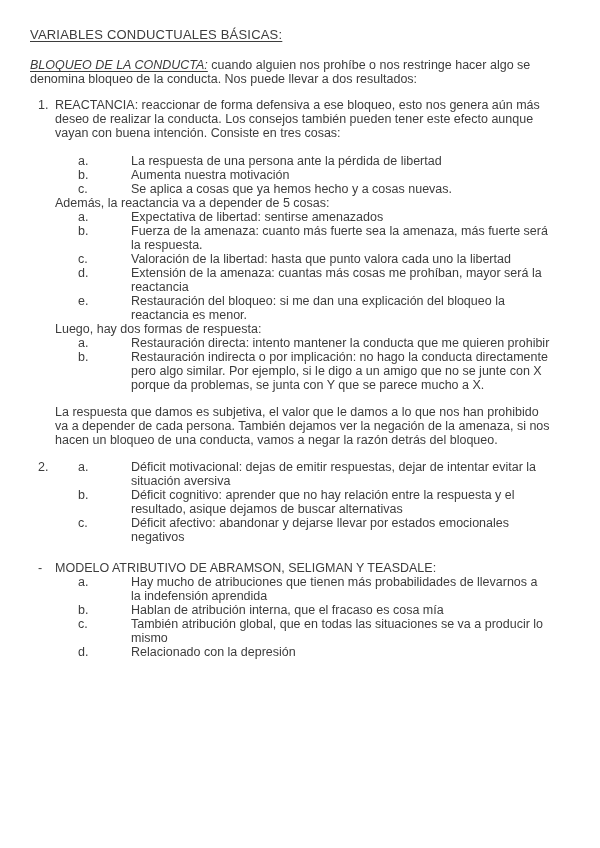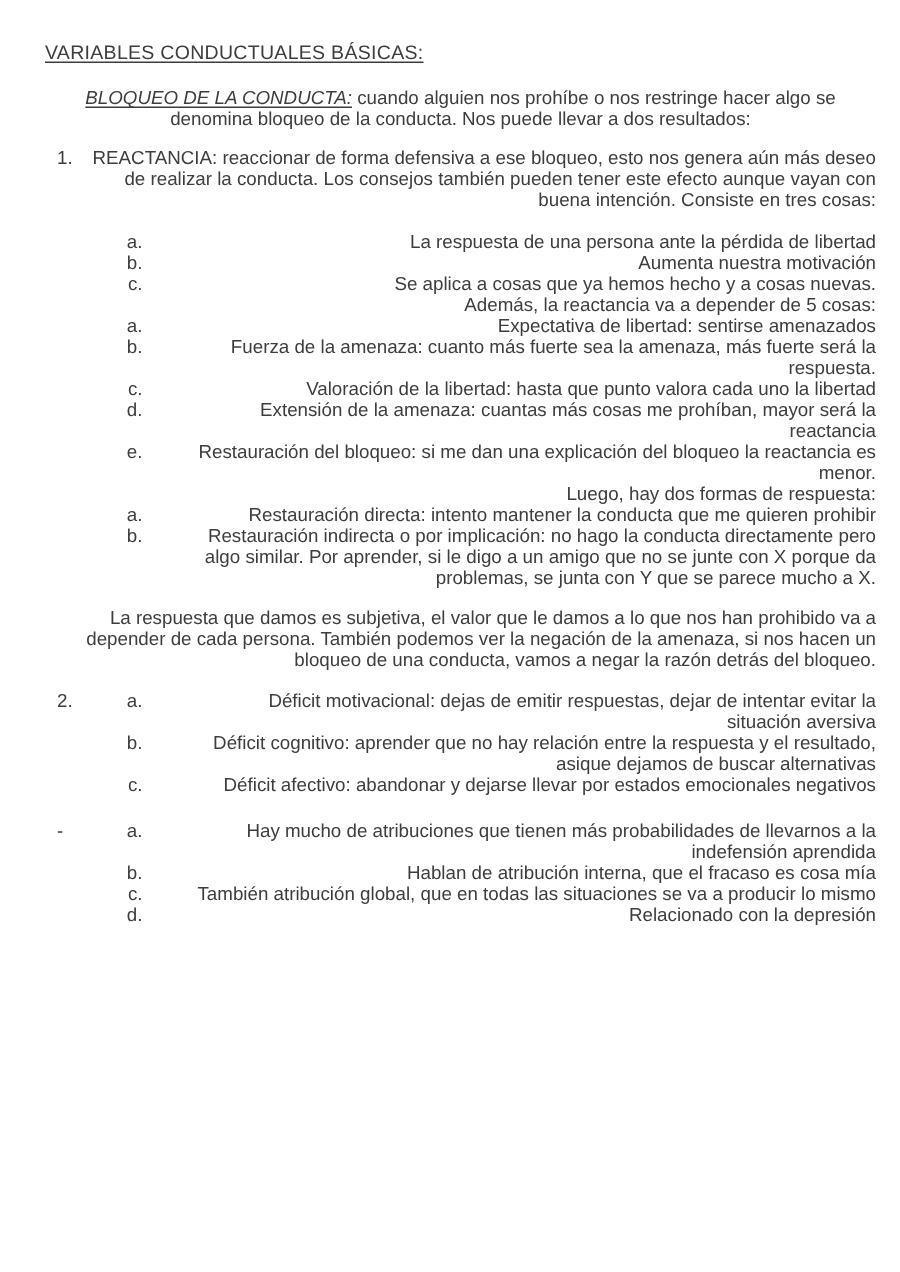--- a/index.html
+++ b/index.html
@@ -3,32 +3,32 @@
 <meta charset="utf-8">
 <style>
   * { margin:0; padding:0; box-sizing:border-box; }
   html, body { background:#ffffff; }
   body {
     width:600px; height:848px; overflow:hidden;
     font-family:"Liberation Sans","DejaVu Sans",sans-serif;
     font-size:12.5px; line-height:14px; color:#3d3d3d;
     -webkit-font-smoothing:antialiased;
   }
-  .doc { padding:28px 16px 0 30px; }
+  .doc { padding:28px 50px 0 30px; }
   .title {
     font-size:13px; font-weight:400; letter-spacing:.2px;
     text-decoration:underline; text-underline-offset:2px;
   }
-  .intro { margin-top:16px;text-align:center; }
+  .intro { margin-top:16px; }
   .blockhead { font-style:italic; text-decoration:underline; text-underline-offset:2px; }
   .block { display:flex; margin-top:12px; }
   .block.gap-sm { margin-top:13px; }
   .block.gap-md { margin-top:17px; }
   .block > .marker { flex:none; width:17px; margin-left:8px; }
-  .block > .body { flex:1; min-width:0;text-align:right; }
+  .block > .body { flex:1; min-width:0; }
   .sub { margin-top:0; }
   .sub.after-blank { margin-top:14px; }
   .srow { display:flex; margin-left:23px; }
   .srow .smarker { flex:none; width:17px; }
   .srow .stext { flex:1; min-width:0;margin-left:36px; }
   .para { }
   .para.gap-sm { margin-top:13px; }
 </style>
 </head>
 <body>
@@ -84,25 +84,25 @@
       </div>
 
       <p class="para">Luego, hay dos formas de respuesta:</p>
       <div class="sub">
         <div class="srow">
             <span class="smarker">a.</span>
             <span class="stext">Restauración directa: intento mantener la conducta que me quieren prohibir</span>
           </div>
         <div class="srow">
             <span class="smarker">b.</span>
-            <span class="stext">Restauración indirecta o por implicación: no hago la conducta directamente pero algo similar. Por aprender, si le digo a un amigo que no se junte con X porque da problemas, se junta con Y que se parece mucho a X.</span>
+            <span class="stext">Restauración indirecta o por implicación: no hago la conducta directamente pero algo similar. Por ejemplo, si le digo a un amigo que no se junte con X porque da problemas, se junta con Y que se parece mucho a X.</span>
           </div>
       </div>
 
-      <p class="para gap-sm">La respuesta que damos es subjetiva, el valor que le damos a lo que nos han prohibido va a depender de cada persona. También podemos ver la negación de la amenaza, si nos hacen un bloqueo de una conducta, vamos a negar la razón detrás del bloqueo.</p>
+      <p class="para gap-sm">La respuesta que damos es subjetiva, el valor que le damos a lo que nos han prohibido va a depender de cada persona. También dejamos ver la negación de la amenaza, si nos hacen un bloqueo de una conducta, vamos a negar la razón detrás del bloqueo.</p>
     </div>
   </div>
 
   <div class="block gap-sm">
     <span class="marker">2.</span>
     <div class="body">
       <div class="sub">
         <div class="srow">
             <span class="smarker">a.</span>
             <span class="stext">Déficit motivacional: dejas de emitir respuestas, dejar de intentar evitar la situación aversiva</span>
@@ -115,20 +115,21 @@
             <span class="smarker">c.</span>
             <span class="stext">Déficit afectivo: abandonar y dejarse llevar por estados emocionales negativos</span>
           </div>
       </div>
     </div>
   </div>
 
   <div class="block gap-md">
     <span class="marker">-</span>
     <div class="body">
+      <p>MODELO ATRIBUTIVO DE ABRAMSON, SELIGMAN Y TEASDALE:</p>
       <div class="sub">
         <div class="srow">
             <span class="smarker">a.</span>
             <span class="stext">Hay mucho de atribuciones que tienen más probabilidades de llevarnos a la indefensión aprendida</span>
           </div>
         <div class="srow">
             <span class="smarker">b.</span>
             <span class="stext">Hablan de atribución interna, que el fracaso es cosa mía</span>
           </div>
         <div class="srow">

